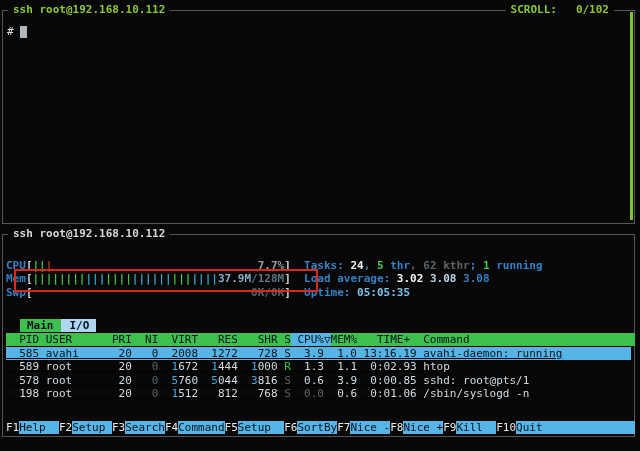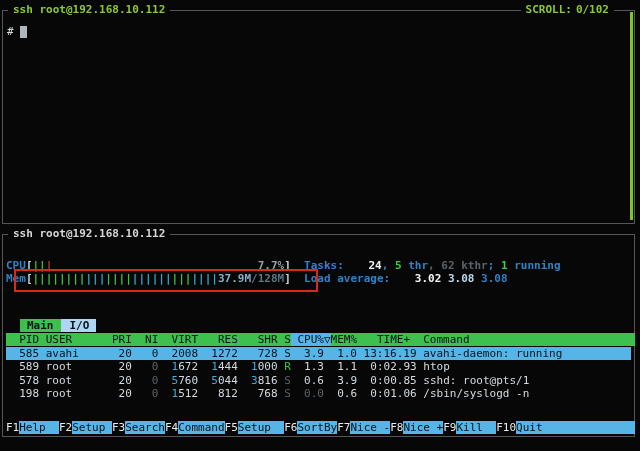--- a/index.html
+++ b/index.html
@@ -8,57 +8,57 @@
     font-family:"DejaVu Sans Mono","DejaVu Sans",monospace;
     font-size:11px;line-height:13.4px;
   }
   .pane-border{position:absolute;border:1px solid #565656;}
   #top-border{left:2px;top:10px;width:631px;height:212px;}
   #bottom-border{left:2px;top:234px;width:631px;height:201px;}
   .ptitle{position:absolute;background:#070707;padding:0 5px;font-weight:bold;white-space:pre;}
   #top-title{left:8px;top:3px;color:#8cc832;}
   #bottom-title{left:8px;top:227px;color:#d6d6d6;}
   #scroll-ind{position:absolute;top:3px;right:26px;background:#070707;padding:0 5px;color:#8cc832;font-weight:bold;white-space:pre;}
-  #scroll-ind .sv{margin-left:4px;}
+  #scroll-ind .sv{margin-left:19px;}
   #prompt-line{position:absolute;left:7px;top:25px;color:#d4dce2;white-space:pre;}
   .cursor{display:inline-block;width:7px;height:12px;background:#b0b6ba;margin-left:6px;vertical-align:text-bottom;}
   #scrollbar{position:absolute;left:630px;top:12px;width:3px;height:208px;background:#7fc42e;}
 
   #htop-top{position:absolute;left:6px;top:259px;right:5px;}
   #htop-top .l{font-weight:bold;}
   .l{display:block;white-space:pre;height:13.4px;}
 
   #tabs-line{position:absolute;left:6px;top:319px;right:5px;display:flex;padding-left:14px;}
   .tab{padding:0 7px;font-weight:bold;color:#04131c;height:13.4px;white-space:pre;}
   .tab-main{background:#3ec04e;}
   .tab-io{background:#aed6f2;padding-left:9px;}
 
   #header-line{position:absolute;left:6px;top:333px;right:5px;background:#3ec04e;color:#04131c;font-weight:normal;white-space:pre;height:13.4px;}
   .sg-hdrsort{background:#57b4e6;}
 
-  #rows{position:absolute;left:6px;top:346.8px;right:9px;}
+  #rows{position:absolute;left:6px;top:346.8px;right:9px;text-decoration:underline;}
   .row{color:#d4dce2;}
   .rowsel{background:#57b4e6;}
   .sg-sel{color:#04131c;}
 
   #fbar{position:absolute;left:6px;top:420.8px;right:5px;display:flex;height:13.4px;}
   .fk{display:flex;}
   .fkey{color:#ececec;white-space:pre;}
   .fbtn{background:#57b4e6;color:#04131c;white-space:pre;}
   .ffill{flex:1;background:#57b4e6;}
 
   #redbox{position:absolute;left:14px;top:269px;width:300px;height:19px;border:2px solid #d62b1a;z-index:5;}
 
   .sg-blue{color:#3181c4;}
   .sg-br{color:#c9d2d7;}
   .sg-barG{color:#3fc33f;}
   .sg-barC{color:#2fa9c9;}
   .sg-barR{color:#c0392b;}
   .sg-gray{color:#9aa1a6;}
-  .sg-bwhite{color:#f2f6f9;margin-left:18px;}
+  .sg-bwhite{color:#f2f6f9;}
   .sg-bgreen{color:#43cb43;}
   .sg-dim{color:#5b6368;}
   .sg-pale{color:#bcd9ec;}
   .sg-lblue{color:#7cc4ec;}
   .sg-memu{color:#87b0c9;}
   .sg-memt{color:#5d7683;}
   .sg-w{color:#d4dce2;font-weight:normal;text-align:right;}
   .sg-cyan{color:#45a9de;font-weight:normal;}
   .sg-green{color:#3fc33f;}
 </style>
@@ -75,20 +75,21 @@
     <div id="scrollbar"></div>
   </div>
 
   <div>
     <div class="pane-border" id="bottom-border"></div>
     <span class="ptitle" id="bottom-title">ssh root@192.168.10.112</span>
 
     <div id="htop-top">
       <div class="l"><span class="sg-blue">CPU</span><span class="sg-br">[</span><span class="sg-barG">||</span><span class="sg-barR">|</span><span class="sg-sp">                               </span><span class="sg-gray">7.7%</span><span class="sg-br">]</span><span class="sg-sp">  </span><span class="sg-blue">Tasks: </span><span class="sg-bwhite">24</span><span class="sg-blue">, </span><span class="sg-bgreen">5</span><span class="sg-blue"> thr</span><span class="sg-dim">, 62 kthr</span><span class="sg-blue">; </span><span class="sg-bgreen">1</span><span class="sg-blue"> running</span></div>
       <div class="l"><span class="sg-blue">Mem</span><span class="sg-br">[</span><span class="sg-barG">||||||||</span><span class="sg-barC">|||</span><span class="sg-barG">||||</span><span class="sg-barC">||||||</span><span class="sg-barG">|||</span><span class="sg-barC">||||</span><span class="sg-memu">37.9M</span><span class="sg-memt">/128M</span><span class="sg-br">]</span><span class="sg-sp">  </span><span class="sg-blue">Load average: </span><span class="sg-bwhite">3.02 </span><span class="sg-pale">3.08 </span><span class="sg-blue">3.08</span></div>
+      <div class="l"><span class="sg-blue">Swp</span><span class="sg-br">[</span><span class="sg-sp">                                 </span><span class="sg-dim">0K/0K</span><span class="sg-br">]</span><span class="sg-sp">  </span><span class="sg-blue">Uptime: </span><span class="sg-lblue">05:05:35</span></div>
     </div>
 
     <div id="tabs-line">
       <span class="tab tab-main">Main</span>
       <span class="tab tab-io">I/O</span>
     </div>
 
     <div class="l" id="header-line"><span class="sg-hdr">  PID USER      PRI  NI  VIRT   RES   SHR S</span><span class="sg-hdrsort"> CPU%▽</span><span class="sg-hdr">MEM%   TIME+  Command</span></div>
 
     <div id="rows">

